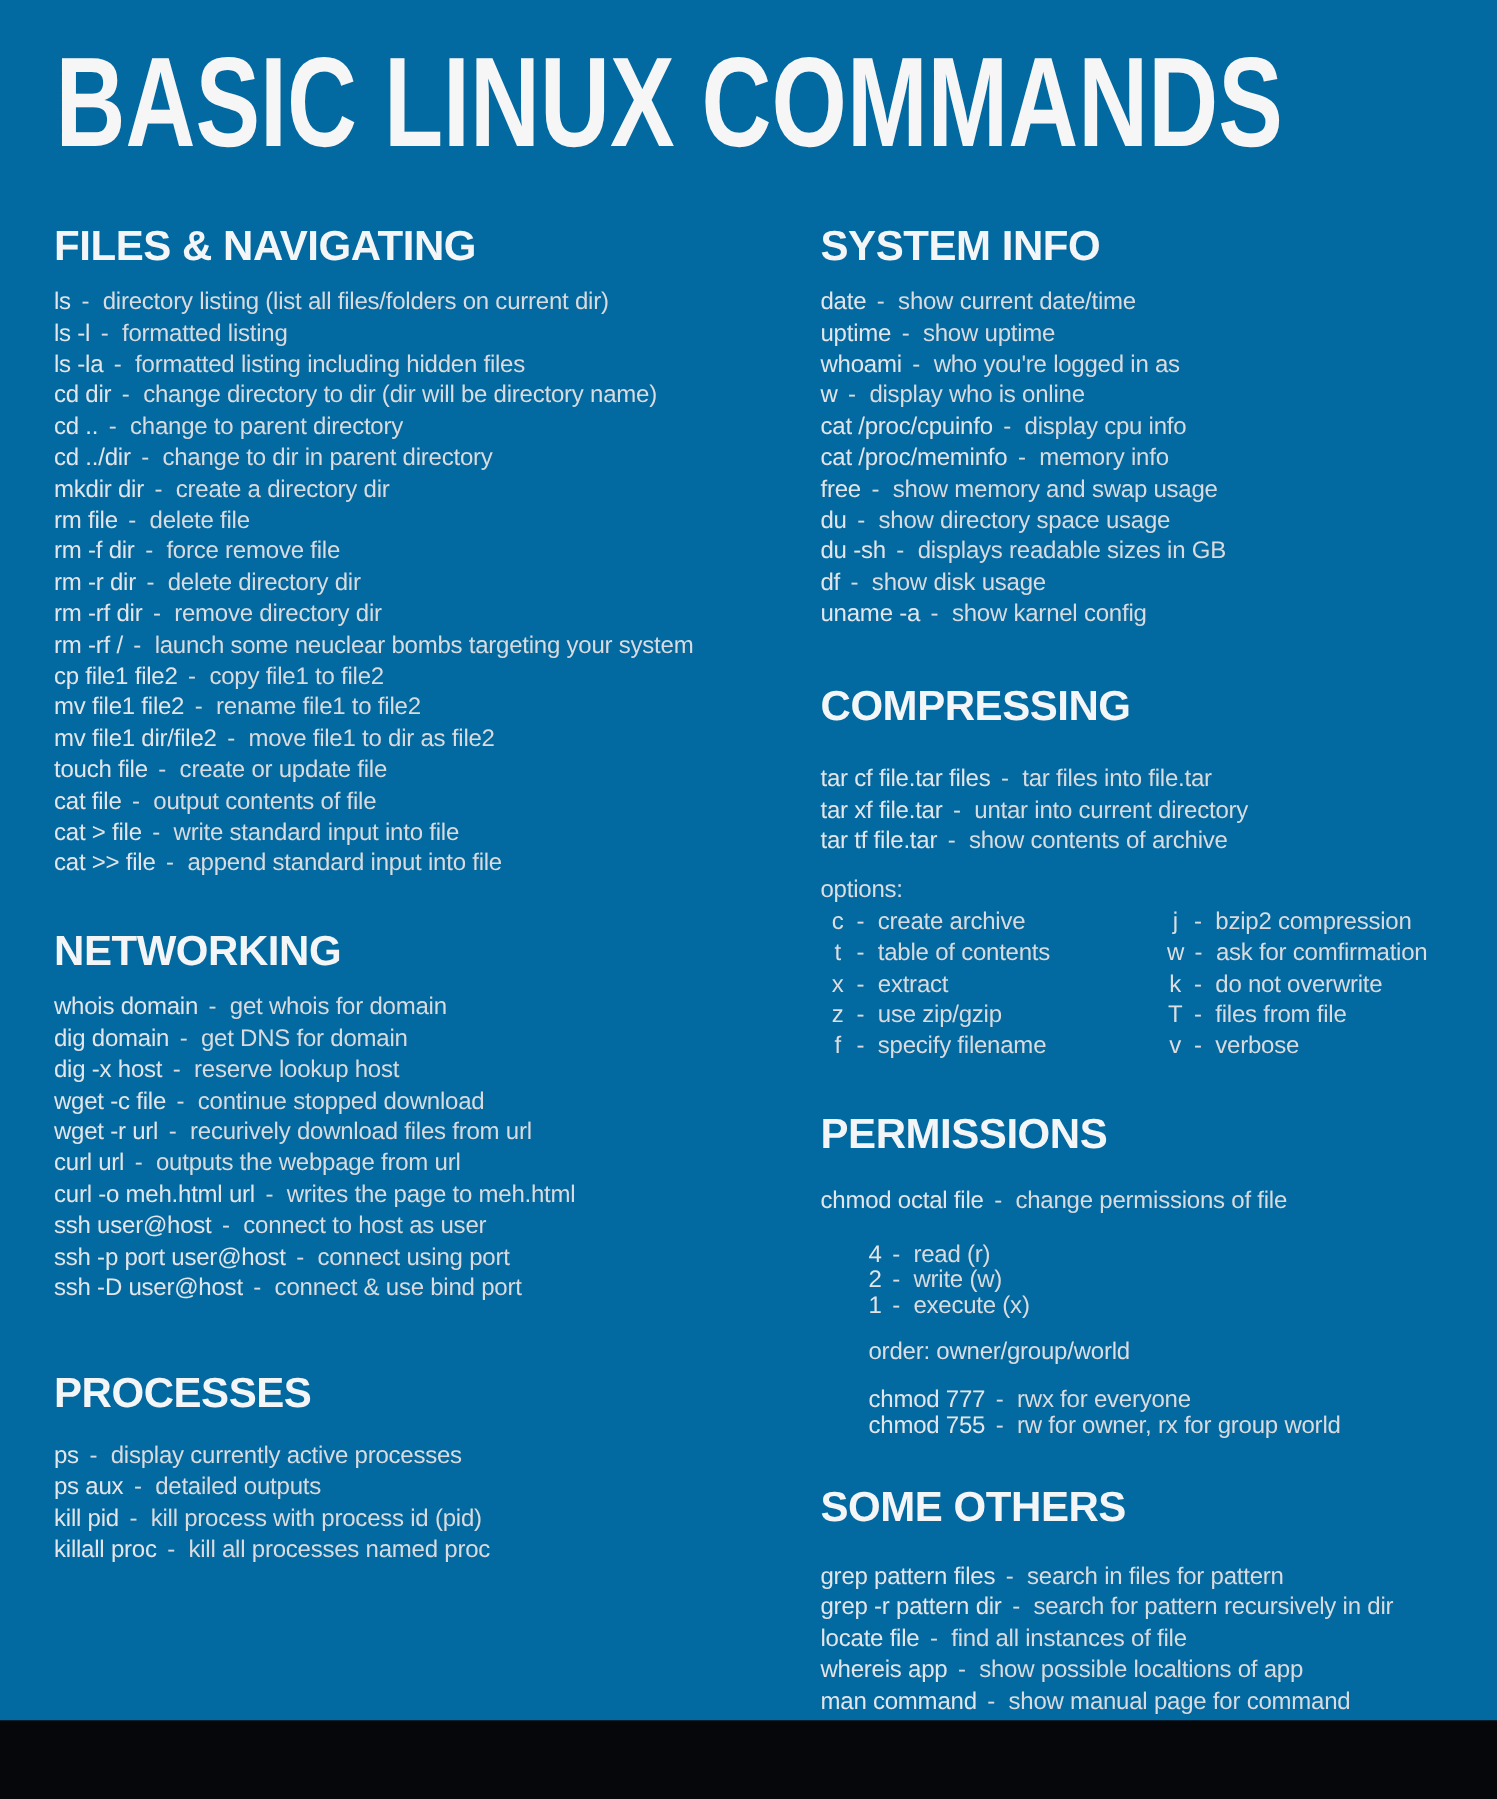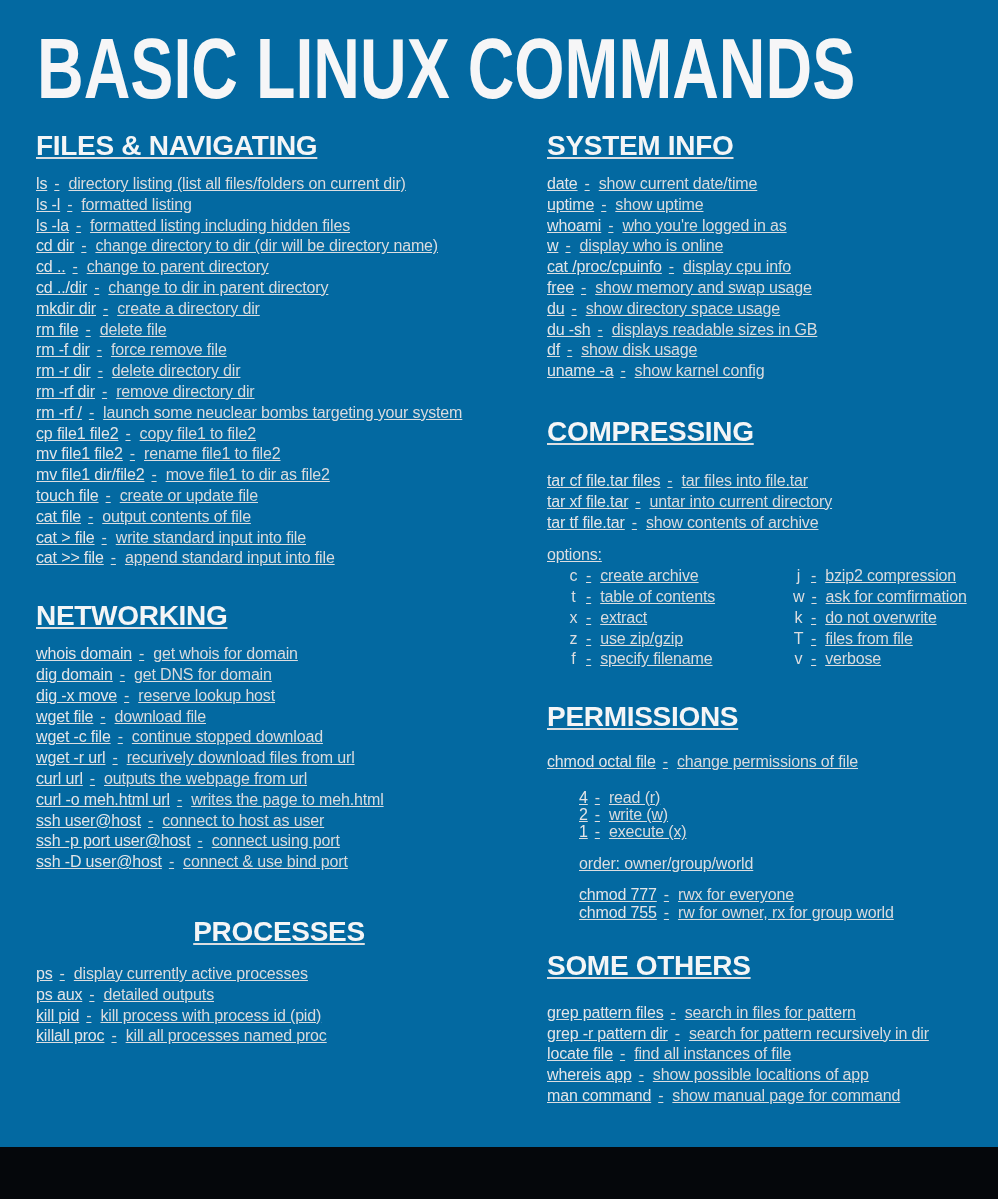--- a/index.html
+++ b/index.html
@@ -9,43 +9,43 @@
     font-family:"Liberation Sans",sans-serif;
     color:#dcdee1;
     -webkit-font-smoothing:antialiased;
   }
   h1.title{
     position:absolute;left:37px;top:26px;margin:0;
     font-size:85px;line-height:85px;font-weight:700;
     color:#f6f6f7;white-space:nowrap;letter-spacing:0;
     transform:scaleX(0.76);transform-origin:0 50%;
   }
-  .col{position:absolute;top:131px;text-decoration:underline;}
+  .col{position:absolute;top:149px;}
   .col-left{left:36px;width:486px;}
   .col-right{left:547px;width:451px;}
   .section h2{
     margin:0 0 13px;font-size:28px;line-height:30px;font-weight:700;
     color:#f4f5f6;letter-spacing:-0.3px;white-space:nowrap;
   }
   .line{
     font-size:16px;line-height:20.8px;letter-spacing:-0.15px;white-space:nowrap;
   }
   .cmd{color:#e3e5e8;}
   .desc{color:#d9dbde;}
   .dash{margin:0 9px 0 7px;color:#d9dbde;}
   .label{font-size:16px;line-height:20.8px;letter-spacing:-0.15px;white-space:nowrap;}
-  .options-grid{display:flex;margin-left:21px;}
+  .options-grid{display:flex;margin-left:6px;}
   .opt-col-left{width:225px;flex:0 0 225px;}
   .opt-col-right{flex:1;}
   .flag{display:inline-block;min-width:11px;text-align:center;}
   .tight .line{line-height:17.2px;}
   
   .sec-networking{margin-top:32px;}
   .sec-processes{margin-top:44px;}
-  .sec-processes h2{margin-bottom:17px;text-align:center;}
+  .sec-processes h2{margin-bottom:17px;}
   .sec-compressing{margin-top:35px;}
   .sec-compressing h2{margin-bottom:24px;}
   .sec-compressing .block-1{margin-top:12px;}
   .sec-permissions{margin-top:30px;}
   .sec-permissions h2{margin-bottom:20px;margin-top:32px;}
   .sec-permissions .block-1{margin:16px 0 0 32px;}
   .sec-permissions .block-2{margin:13px 0 0 32px;}
   .sec-permissions .block-3{margin:12px 0 0 32px;}
   .sec-some-others{margin-top:30px;}
   .sec-some-others h2{margin-bottom:22px;}
@@ -78,22 +78,21 @@
           <div class="line"><span class="cmd">cat file</span><span class="dash">-</span><span class="desc">output contents of file</span></div>
           <div class="line"><span class="cmd">cat &gt; file</span><span class="dash">-</span><span class="desc">write standard input into file</span></div>
           <div class="line"><span class="cmd">cat &gt;&gt; file</span><span class="dash">-</span><span class="desc">append standard input into file</span></div>
         </div>
       </div>
       <div class="section sec-networking">
         <h2>NETWORKING</h2>
         <div class="block block-0">
           <div class="line"><span class="cmd">whois domain</span><span class="dash">-</span><span class="desc">get whois for domain</span></div>
           <div class="line"><span class="cmd">dig domain</span><span class="dash">-</span><span class="desc">get DNS for domain</span></div>
-          <div class="line"><span class="cmd">dig -x move</span><span class="dash">-</span><span class="desc">reserve lookup host</span></div>
-          <div class="line"><span class="cmd">wget file</span><span class="dash">-</span><span class="desc">download file</span></div>
+          <div class="line"><span class="cmd">dig -x host</span><span class="dash">-</span><span class="desc">reserve lookup host</span></div>
           <div class="line"><span class="cmd">wget -c file</span><span class="dash">-</span><span class="desc">continue stopped download</span></div>
           <div class="line"><span class="cmd">wget -r url</span><span class="dash">-</span><span class="desc">recurively download files from url</span></div>
           <div class="line"><span class="cmd">curl url</span><span class="dash">-</span><span class="desc">outputs the webpage from url</span></div>
           <div class="line"><span class="cmd">curl -o meh.html url</span><span class="dash">-</span><span class="desc">writes the page to meh.html</span></div>
           <div class="line"><span class="cmd">ssh user@host</span><span class="dash">-</span><span class="desc">connect to host as user</span></div>
           <div class="line"><span class="cmd">ssh -p port user@host</span><span class="dash">-</span><span class="desc">connect using port</span></div>
           <div class="line"><span class="cmd">ssh -D user@host</span><span class="dash">-</span><span class="desc">connect &amp; use bind port</span></div>
         </div>
       </div>
       <div class="section sec-processes">
@@ -108,20 +107,21 @@
     </div>
   <div class="col col-right">
       <div class="section sec-system-info">
         <h2>SYSTEM INFO</h2>
         <div class="block block-0">
           <div class="line"><span class="cmd">date</span><span class="dash">-</span><span class="desc">show current date/time</span></div>
           <div class="line"><span class="cmd">uptime</span><span class="dash">-</span><span class="desc">show uptime</span></div>
           <div class="line"><span class="cmd">whoami</span><span class="dash">-</span><span class="desc">who you're logged in as</span></div>
           <div class="line"><span class="cmd">w</span><span class="dash">-</span><span class="desc">display who is online</span></div>
           <div class="line"><span class="cmd">cat /proc/cpuinfo</span><span class="dash">-</span><span class="desc">display cpu info</span></div>
+          <div class="line"><span class="cmd">cat /proc/meminfo</span><span class="dash">-</span><span class="desc">memory info</span></div>
           <div class="line"><span class="cmd">free</span><span class="dash">-</span><span class="desc">show memory and swap usage</span></div>
           <div class="line"><span class="cmd">du</span><span class="dash">-</span><span class="desc">show directory space usage</span></div>
           <div class="line"><span class="cmd">du -sh</span><span class="dash">-</span><span class="desc">displays readable sizes in GB</span></div>
           <div class="line"><span class="cmd">df</span><span class="dash">-</span><span class="desc">show disk usage</span></div>
           <div class="line"><span class="cmd">uname -a</span><span class="dash">-</span><span class="desc">show karnel config</span></div>
         </div>
       </div>
       <div class="section sec-compressing">
         <h2>COMPRESSING</h2>
         <div class="block block-0">

